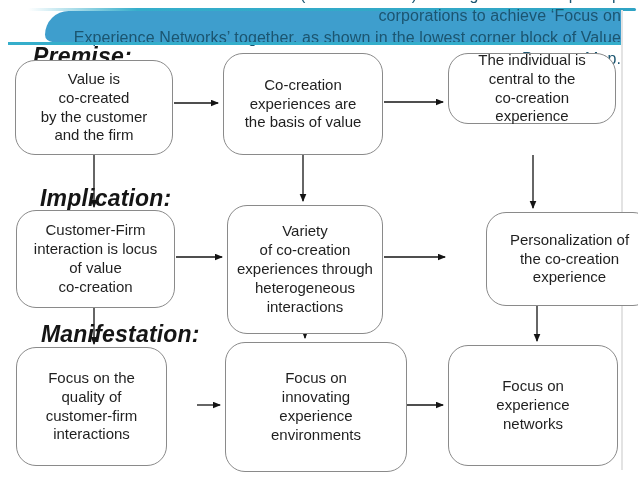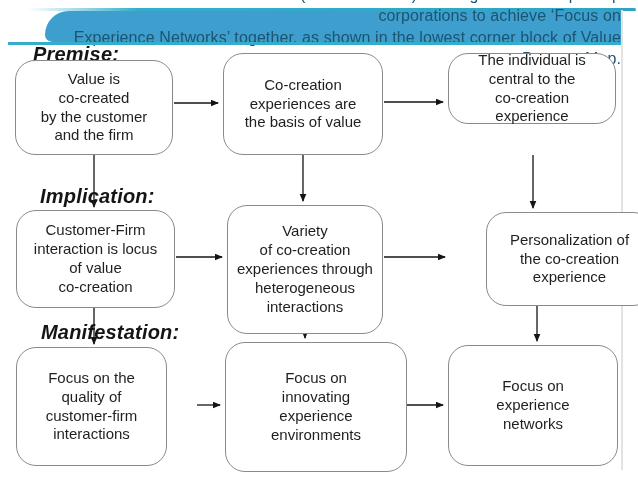--- a/index.html
+++ b/index.html
@@ -25,21 +25,21 @@
   .banner-underline{
     position:absolute;left:8px;top:42px;width:614px;height:3px;
     background:#35aecb;
   }
   .right-rule{
     position:absolute;left:621px;top:10px;width:2px;height:460px;
     background:#e3e3e3;
   }
   svg.connectors{position:absolute;left:0;top:0;pointer-events:none;}
   .section-label{
-    position:absolute;font-size:20px;font-weight:bold;font-style:italic;
+    position:absolute;font-size:23px;font-weight:bold;font-style:italic;
     color:#151515;letter-spacing:0.2px;
   }
   .node{
     position:absolute;border:1.6px solid #8a8a8a;border-radius:20px;
     background:#ffffff;display:flex;align-items:center;justify-content:center;
     text-align:center;color:#1f1f1f;font-size:15px;line-height:1.26;
     white-space:pre-line;box-sizing:border-box;padding:0 6px;
   }
 </style>
 </head>

